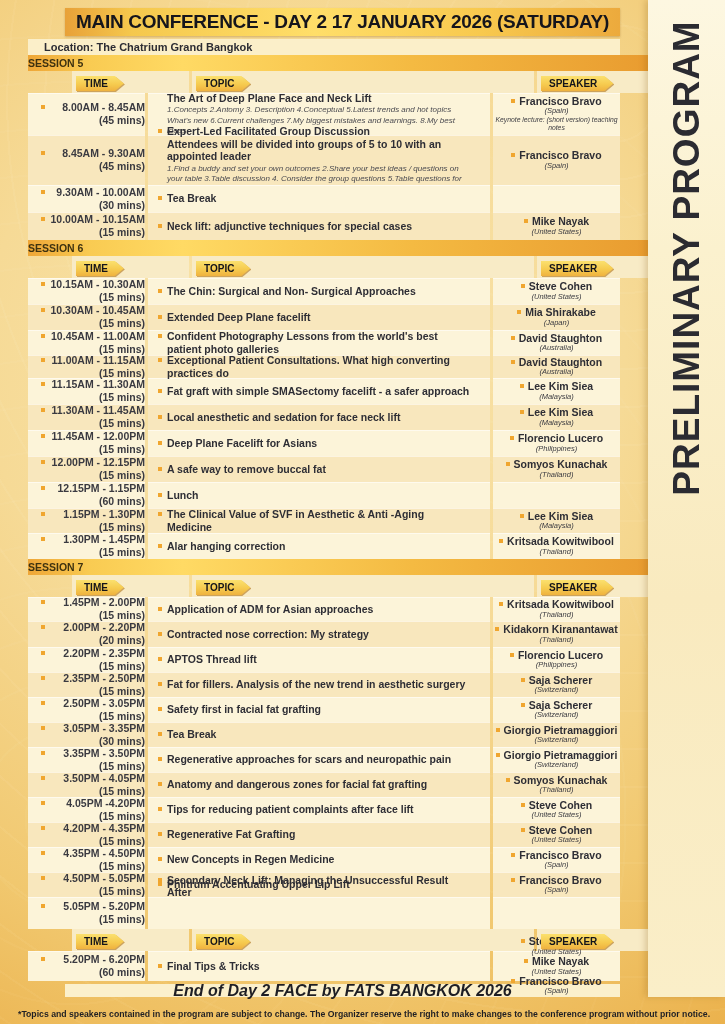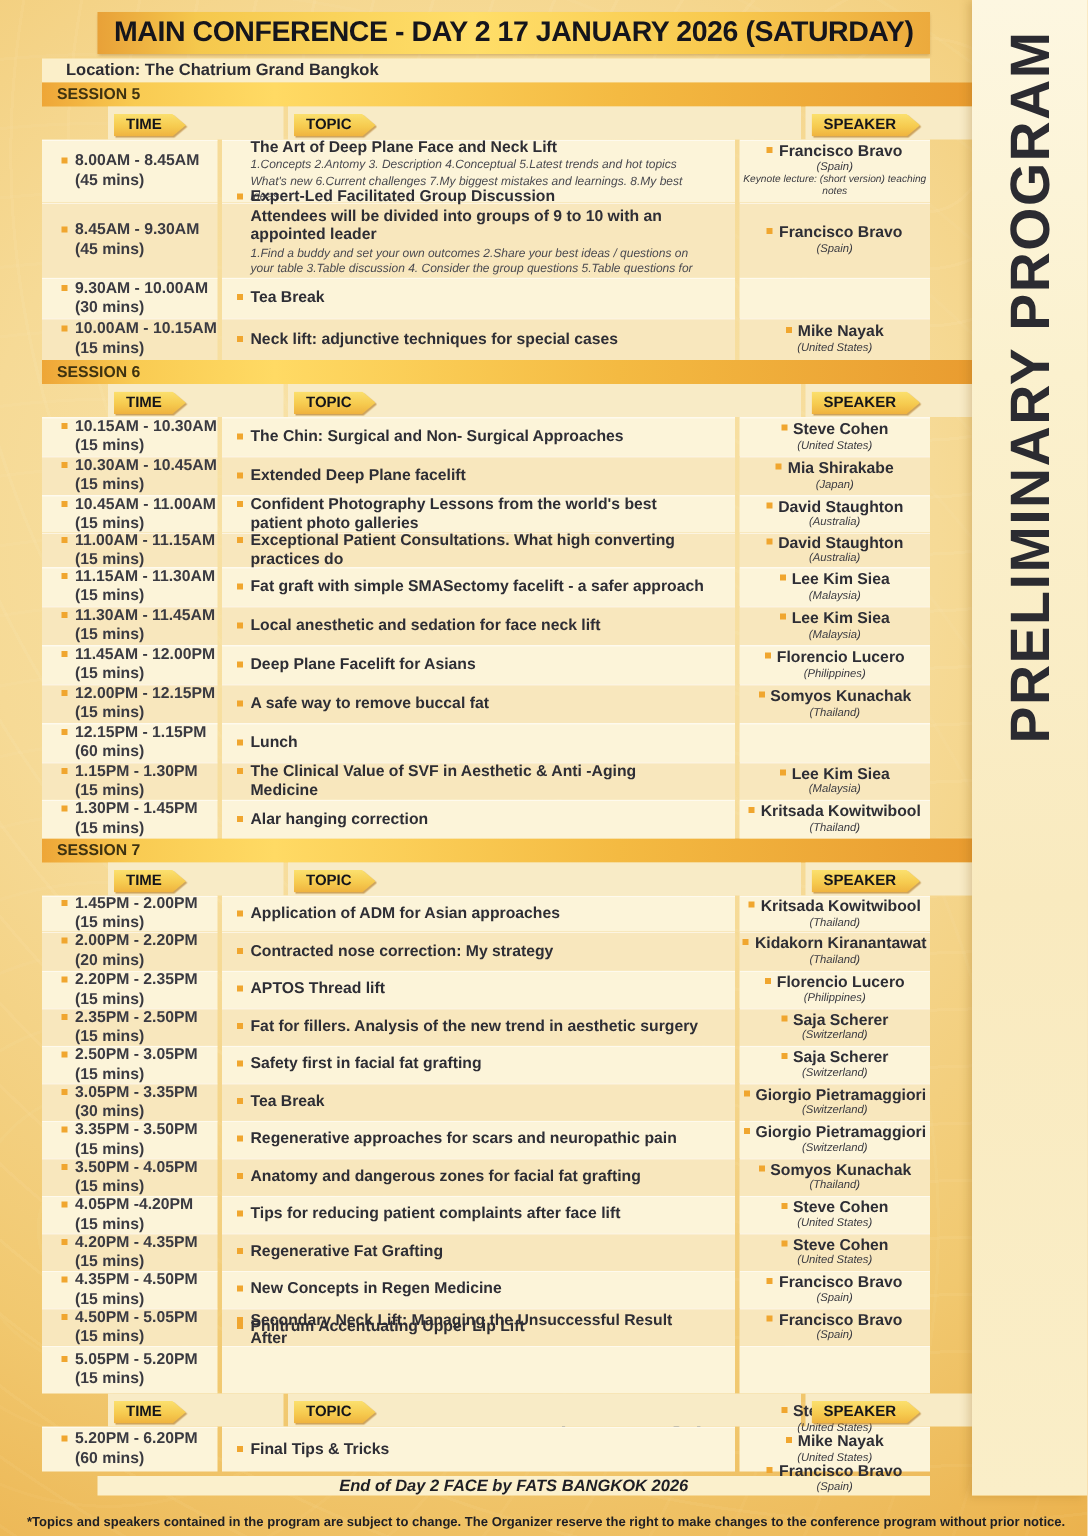--- a/index.html
+++ b/index.html
@@ -23,60 +23,60 @@
   
   .content{position:absolute;left:28px;top:0;width:620px;z-index:1;}
   .title-bar{margin:8px 0 3px 37px;width:555px;height:28px;display:flex;align-items:center;justify-content:center;
     background:linear-gradient(90deg,#E8A138 0%,#F5C84D 12%,#FFDE69 45%,#F8C94E 75%,#ECAA3D 100%);
     box-shadow:0 1px 2px rgba(120,70,10,.3);}
   .title-bar span{font-size:19px;font-weight:bold;letter-spacing:-0.3px;color:#15151c;}
   .location-bar{width:592px;height:16px;background:#FBEFC9;display:flex;align-items:center;
     padding-left:16px;box-sizing:border-box;}
   .location-bar span{font-size:11px;font-weight:bold;color:#2c2c33;}
   
-  .session-bar{width:620px;height:16px;display:flex;align-items:center;padding-left:10px;box-sizing:border-box;
+  .session-bar{width:620px;height:16px;display:flex;align-items:center;box-sizing:border-box;
     background:linear-gradient(90deg,#EEA637 0%,#F9CB52 10%,#FFDA64 25%,#F4BA42 62%,#E99C30 100%);}
   .session-bar span{font-size:10.5px;font-weight:bold;color:#3e3210;}
   
   .hrow,.row{display:flex;gap:3px;width:592px;}
   .hrow{height:22px;padding-left:44px;}
   .hcell{background:#F8EBC6;display:flex;align-items:center;}
   .c-time{width:117px;flex:none;box-sizing:border-box;}
   .c-topic{flex:1;box-sizing:border-box;}
   .c-speaker{width:127px;flex:none;box-sizing:border-box;}
   .tagw{filter:drop-shadow(1px 1.5px 0 rgba(175,115,25,0.6));margin-left:4px;}
   .tag{display:inline-block;padding:2px 16px 2px 8px;font-size:10px;font-weight:bold;color:#14141a;
     background:linear-gradient(180deg,#FBE06E 0%,#F6CB4F 55%,#EFB23F 100%);
     clip-path:polygon(0 0,calc(100% - 9px) 0,100% 50%,calc(100% - 9px) 100%,0 100%);}
   .row{background:transparent;}
   .row .cell{display:flex;flex-direction:column;justify-content:center;box-shadow:0 1px 0 rgba(255,255,255,0.55) inset;}
   .row.odd .cell{background:#FCF4D9;}
   .row.even .cell{background:#F8E7BD;}
   .bullet{display:inline-block;width:4px;height:4px;background:#F0A62F;margin-right:4px;vertical-align:2px;}
   .entry{position:relative;padding-left:9px;}
   .entry .bullet{position:absolute;left:0;top:4px;margin:0;}
-  .time-line{font-size:10.5px;font-weight:bold;color:#3a3a41;line-height:1.2;}
+  .time-line{font-size:10.5px;font-weight:bold;color:#3a3a41;line-height:1.2;text-align:right;}
   .c-time .entry{margin-left:13px;}
   .topic-line{font-size:10.5px;font-weight:bold;color:#2e2e35;line-height:1.2;}
   .topic-sub{font-size:8px;font-style:italic;color:#4a4a50;line-height:1.3;margin-left:9px;margin-top:1px;}
   .c-topic .wrap{padding:2px 20px 2px 10px;}
   .c-speaker{align-items:center;text-align:center;}
   .speaker{display:inline-block;padding:0 2px;vertical-align:top;}
   .sp-name{font-size:10.5px;font-weight:bold;color:#2e2e35;line-height:1.1;}
   .sp-country{font-size:7.5px;font-style:italic;color:#3a3a40;line-height:1.1;}
   .sp-note{font-size:6.8px;font-style:italic;color:#3a3a40;line-height:1.2;}
   
   .s0 .row:nth-child(1){height:42px}.s0 .row:nth-child(2){height:50px}
   .s0 .row:nth-child(3){height:27px}.s0 .row:nth-child(4){height:28px}
   .s1 .row{height:26px}.s1 .row:nth-child(3){height:25px}.s1 .row:nth-child(4){height:23px}.s1 .row:nth-child(10){height:25px}
   .s2 .row{height:25px}.s2 .row:nth-child(1){height:24px}.s2 .row:nth-child(2){height:26px}.s2 .row:nth-child(13){height:32px}
   .s3 .row{height:30px}
   
   .end-band{margin:3px 0 2px 37px;width:555px;height:13px;background:#FBF0CC;display:flex;align-items:center;justify-content:center;}
-  .end-band span{font-size:11px;font-weight:bold;font-style:italic;color:#1e1e24;}
+  .end-band span{font-size:16px;font-weight:bold;font-style:italic;color:#1e1e24;}
   .disclaimer{position:absolute;left:18px;right:12px;bottom:5px;z-index:4;text-align:left;
     font-size:8.7px;font-weight:bold;color:#1f1f24;}
 </style>
 </head>
 <body>
 
 <div class="texture"></div>
 
 <div class="side-band">
   <div class="side-band-text">PRELIMINARY PROGRAM</div>
@@ -127,21 +127,21 @@
           <div class="cell c-time">
             <div class="entry">
               <span class="bullet"></span>
               <div class="time-line">8.45AM - 9.30AM</div>
               <div class="time-line">(45 mins)</div>
             </div>
           </div>
           <div class="cell c-topic">
             <div class="wrap">
               <div class="topic-line entry"><span class="bullet"></span><span>Expert-Led Facilitated Group Discussion</span></div>
-              <div class="topic-line" style="margin-left: 9px;">Attendees will be divided into groups of 9 to 10 with an appointed leader</div>
+              <div class="topic-line" style="margin-left: 9px;">Attendees will be divided into groups of 5 to 10 with an appointed leader</div>
               <div class="topic-sub">1.Find a buddy and set your own outcomes  2.Share your best ideas / questions on your table 3.Table discussion  4. Consider the group questions  5.Table questions for the speaker</div>
             </div>
           </div>
           <div class="cell c-speaker">
             <div><div class="speaker"><div class="sp-name"><span class="bullet"></span><span>Francisco Bravo</span></div><div class="sp-country">(Spain)</div></div></div>
           </div>
         </div>
         <div class="row odd">
           <div class="cell c-time">
             <div class="entry">

